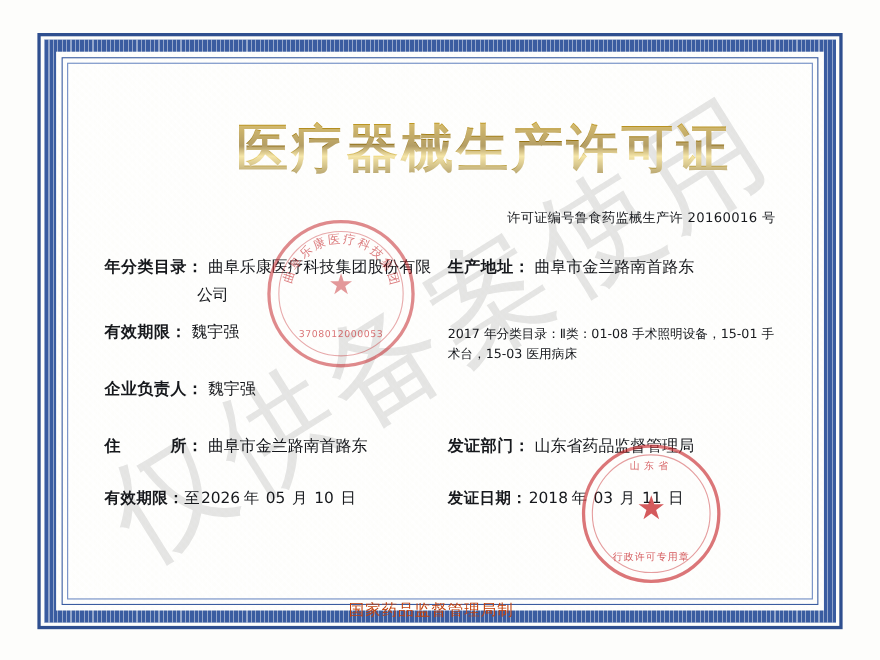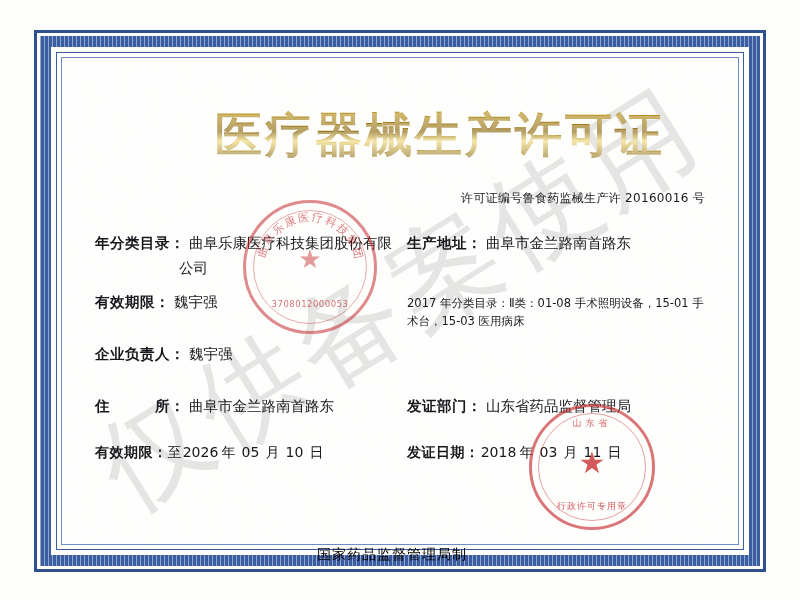--- a/index.html
+++ b/index.html
@@ -289,21 +289,21 @@
   .left-date { width: 312px; }
   .right-date { flex: 1; }
 
   .footer {
     position: absolute;
     left: 0;
     bottom: 36px;
     width: 784px;
     text-align: center;
     font-size: 14px;
-    color: #000000;
+    color: #c2410c;
     letter-spacing: 1px;
     z-index: 6;
   }
 </style>
 </head>
 <body>
 
 <div class="certificate">
 
   <div class="border-outer"></div>

